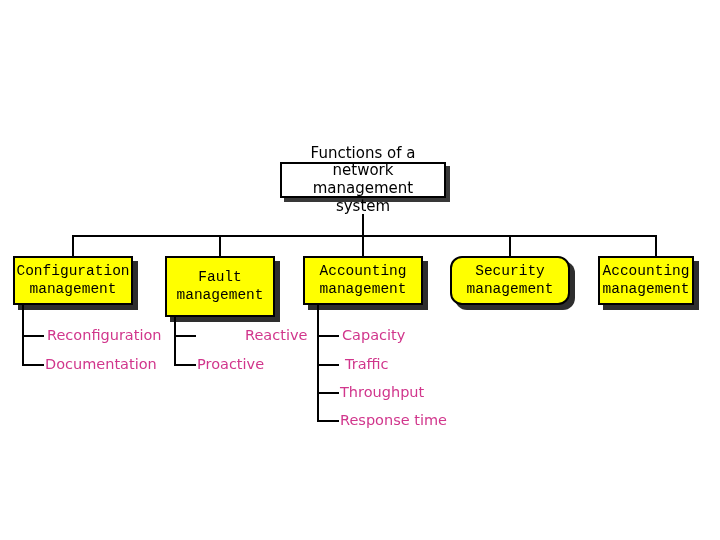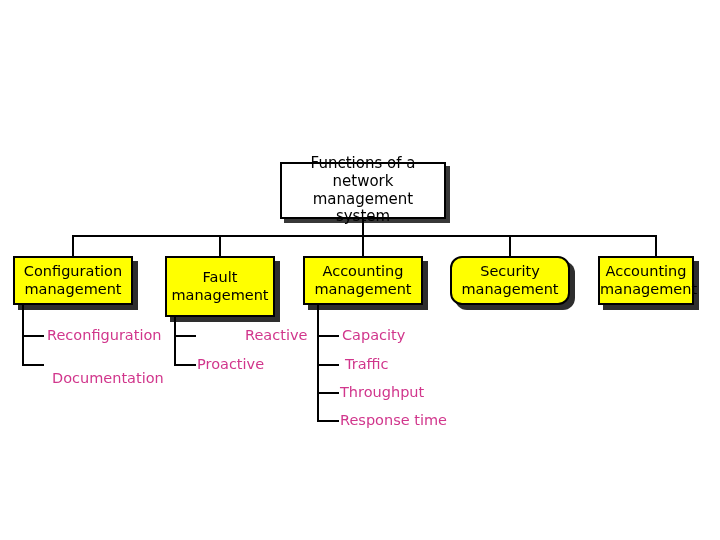--- a/index.html
+++ b/index.html
@@ -39,20 +39,21 @@
 
   .node.root {
     background: #ffffff;
     font-size: 15px;
     box-shadow: 4px 4px 0 0 rgba(0,0,0,0.78);
   }
   .node.branch {
     background: #ffff00;
     font-size: 14.5px;
     box-shadow: 5px 5px 0 0 rgba(0,0,0,0.82);
+    font-family: Liberation Mono, monospace;
   }
 
   
   .vline {
     position: absolute;
     width: 2px;
     background: #000000;
     z-index: 1;
   }
   .hline {
@@ -82,21 +83,21 @@
     width: 2px;
     background: #000000;
     z-index: 2;
   }
 </style>
 </head>
 <body>
 
 <div id="canvas">
 
-  <div class="node root" style="left:280px; top:162px; width:166px; height:57px;">
+  <div class="node root" style="left:280px; top:162px; width:166px; height:36px;">
     <span class="label">Functions of a network
 management system</span>
   </div>
 
   <div class="vline" style="left:362px; top:214px; height:22px;"></div>
 
   <div class="hline" style="left:72px; top:235px; width:584px;"></div>
 
   <div class="vline" style="left:72px; top:235px; height:22px;"></div>
   <div class="vline" style="left:219px; top:235px; height:22px;"></div>
@@ -126,21 +127,21 @@
 
   <div class="node branch" style="left:598px; top:256px; width:96px; height:49px;">
     <span class="label">Accounting
 management</span>
   </div>
 
   <div class="leaf-spine" style="left:22px; top:305px; height:61px;"></div>
   <div class="leaf-tick" style="left:22px; top:335px; width:22px;"></div>
   <div class="leaf" style="left:47px; top:328px;">Reconfiguration</div>
   <div class="leaf-tick" style="left:22px; top:364px; width:22px;"></div>
-  <div class="leaf" style="left:52px; top:357px;margin-top:14px;">Documentation</div>
+  <div class="leaf" style="left:45px; top:357px;">Documentation</div>
 
   <div class="leaf-spine" style="left:174px; top:305px; height:61px;"></div>
   <div class="leaf-tick" style="left:174px; top:335px; width:22px;"></div>
   <div class="leaf" style="left:199px; top:328px;margin-left:46px;">Reactive</div>
   <div class="leaf-tick" style="left:174px; top:364px; width:22px;"></div>
   <div class="leaf" style="left:197px; top:357px;">Proactive</div>
 
   <div class="leaf-spine" style="left:317px; top:305px; height:117px;"></div>
   <div class="leaf-tick" style="left:317px; top:335px; width:22px;"></div>
   <div class="leaf" style="left:342px; top:328px;">Capacity</div>

